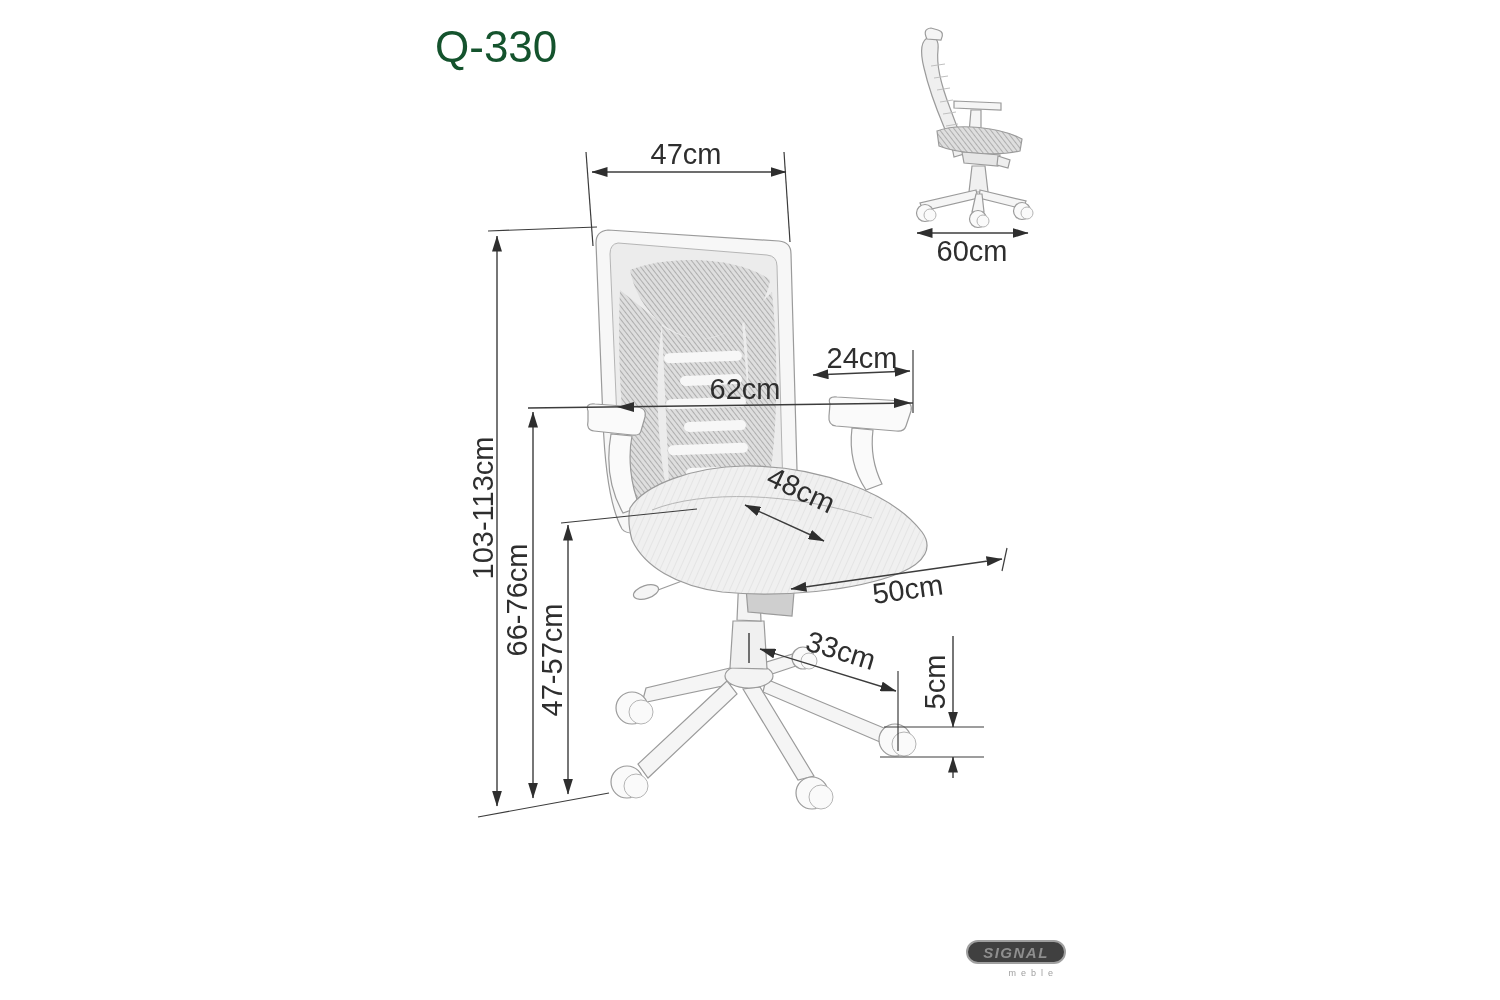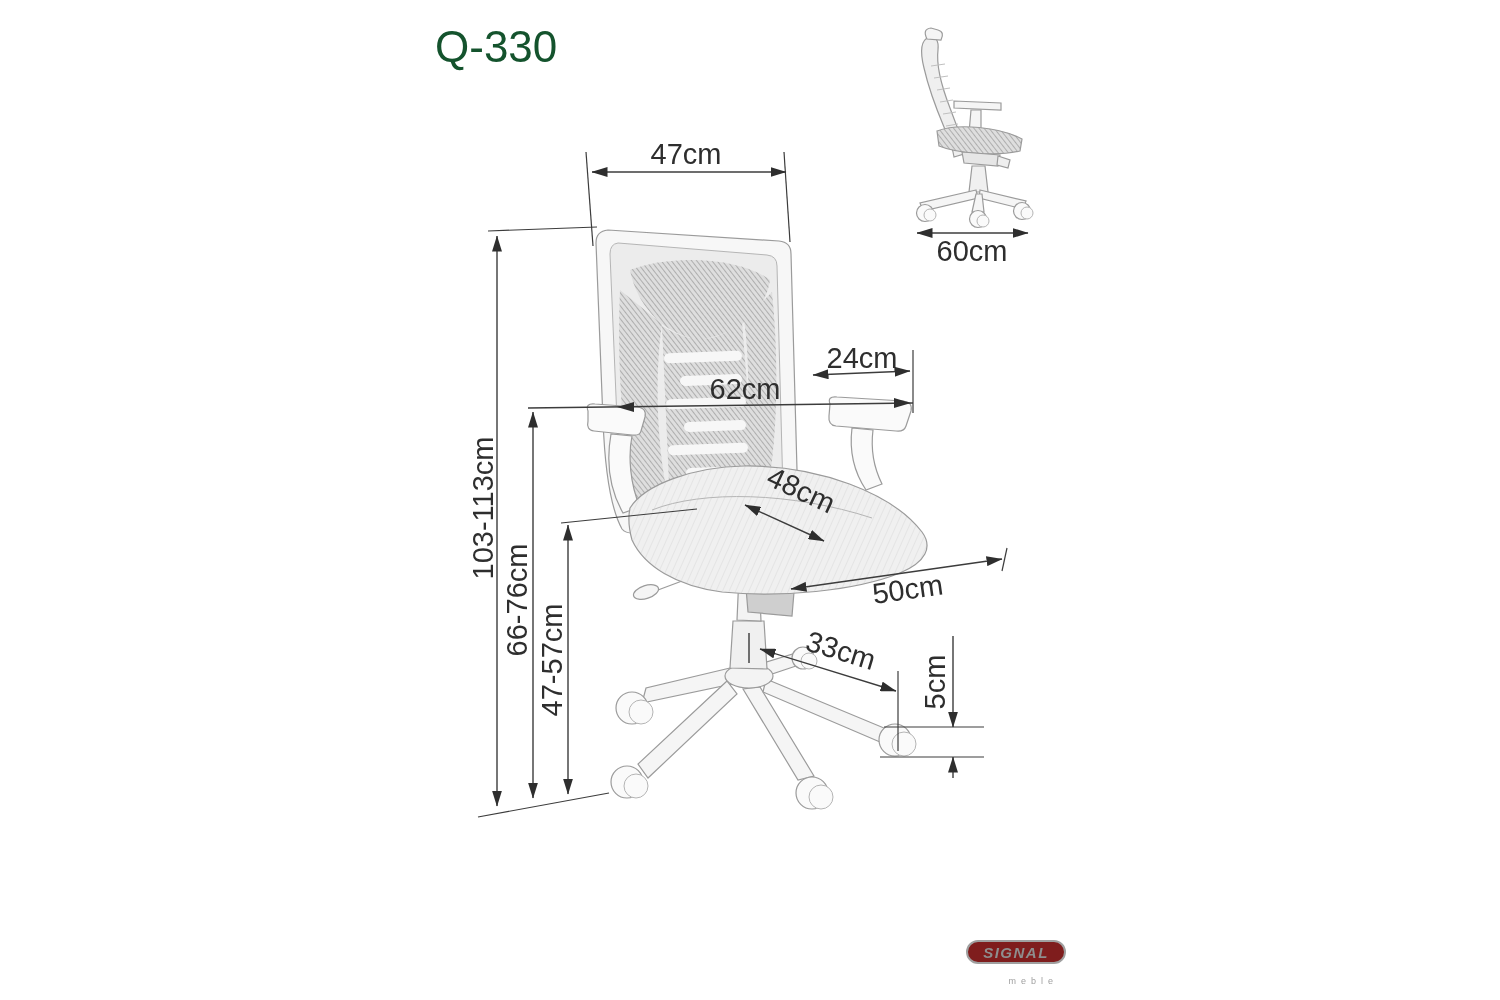--- a/index.html
+++ b/index.html
@@ -13,27 +13,27 @@
   }
   svg{position:absolute;left:0;top:0;}
   .dim{stroke:#3c3c3c;stroke-width:1.4;fill:none;}
   .ext{stroke:#3c3c3c;stroke-width:1.2;fill:none;}
   .dimtext{font-family:"Liberation Sans",sans-serif;font-size:29px;fill:#2e2e2e;}
   .art{stroke:#9b9b9b;stroke-width:1.2;}
   .artthin{stroke:#b5b5b5;stroke-width:1;}
   .logo{position:absolute;left:966px;top:940px;width:110px;}
   .logo-box{
     width:96px;height:20px;border:2px solid #a0a0a0;border-radius:12px;
-    display:flex;align-items:center;justify-content:center;background:#7f1d1d;
+    display:flex;align-items:center;justify-content:center;background:#404040;
   }
   .logo-brand{
     font-style:italic;font-weight:bold;font-size:15px;letter-spacing:1.5px;color:#8e8e8e;
   }
   .logo-sub{
-    margin-top:12px;text-align:right;width:92px;
+    margin-top:4px;text-align:right;width:92px;
     font-size:9px;letter-spacing:5px;color:#a0a0a0;
   }
 </style>
 </head>
 <body>
 
 <div class="canvas">
 
   <div class="title">Q-330</div>
 

